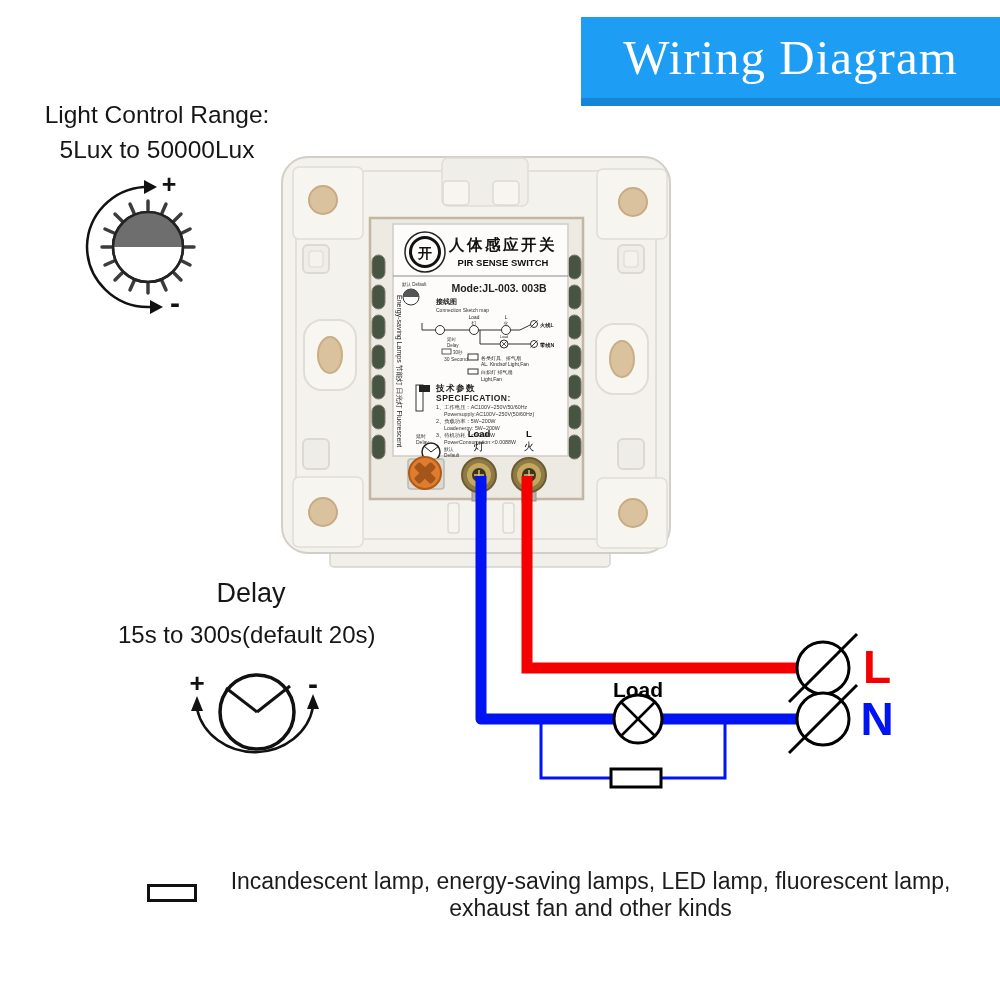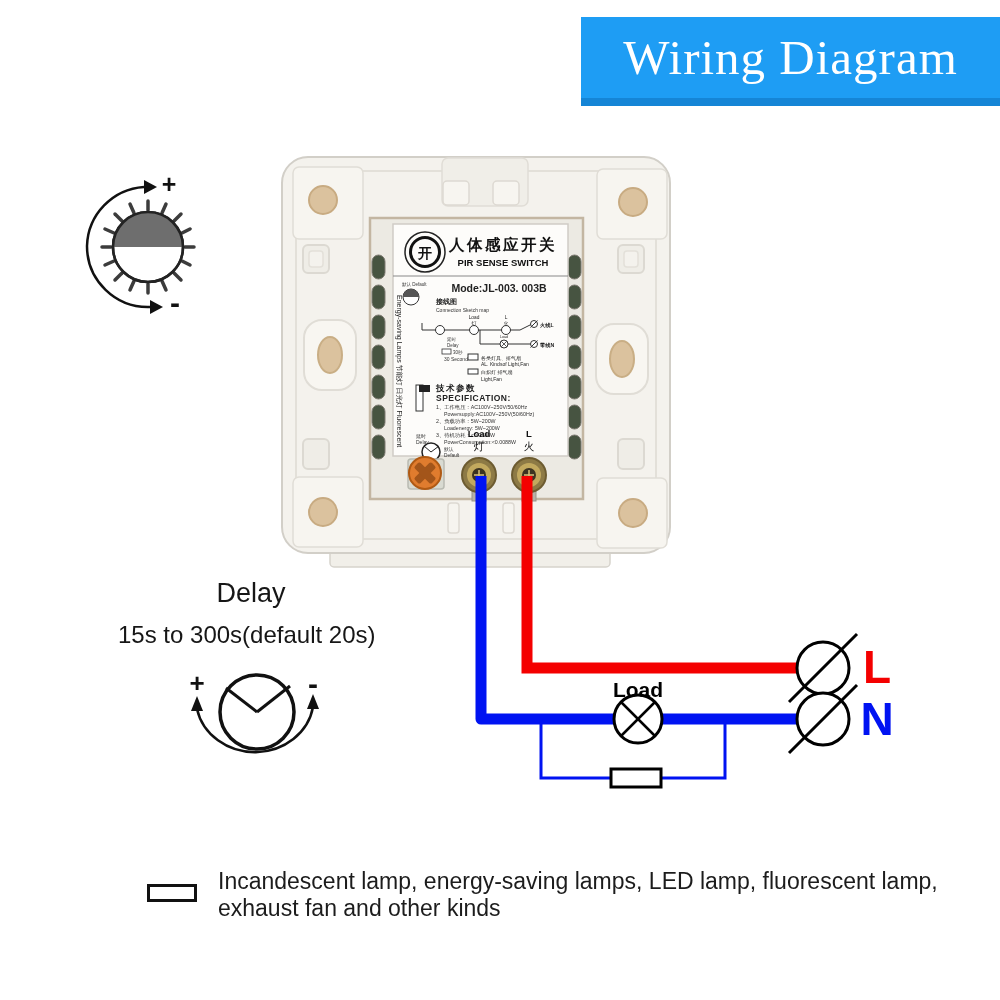--- a/index.html
+++ b/index.html
@@ -6,33 +6,37 @@
   .stage{position:relative;width:1000px;height:1000px;background:#ffffff;overflow:hidden;
          font-family:"Liberation Sans",sans-serif;color:#1a1a1a;}
   .abs{position:absolute;}
   .banner{left:581px;top:17px;width:419px;height:81px;background:#1e9df4;
           border-bottom:8px solid #1585d6;display:flex;align-items:center;justify-content:center;}
   .banner span{font-family:"Liberation Serif",serif;font-weight:400;font-size:49px;color:#ffffff;letter-spacing:1px;}
   .light-range{left:32px;top:98px;width:250px;text-align:center;font-size:24.5px;line-height:1.42;color:#161616;}
   .delay-title{left:151px;top:578px;width:200px;text-align:center;font-size:27px;color:#161616;}
   .delay-range{left:118px;top:621px;width:300px;text-align:left;font-size:24px;color:#161616;}
   .legend-swatch{left:147px;top:884px;width:44px;height:12px;background:#fff;border:3px solid #111;}
-  .legend-text{left:218px;top:868px;width:745px;font-size:23px;line-height:1.18;color:#1c1c1c;}
+  .legend-text{left:218px;top:868px;width:745px;font-size:23px;line-height:1.18;color:#1c1c1c;text-align:center;}
   svg text{font-family:"Liberation Sans",sans-serif;}
   .cn{font-family:"Liberation Sans",sans-serif;}
 </style>
 </head>
 <body>
 
 <div class="stage">
 
   <div class="abs banner">
     <span>Wiring Diagram</span>
   </div>
 
+  <div class="abs light-range">
+    <div>Light Control Range:</div>
+    <div>5Lux to 50000Lux</div>
+  </div>
 
   <svg class="abs" style="left:75px;top:170px" width="150" height="150" viewBox="0 0 150 150">
     <g stroke="#3c3c3c" stroke-width="3.5" stroke-linecap="round">
       <line x1="110" y1="77" x2="119" y2="77"></line>
         <line x1="107" y1="91" x2="115" y2="95"></line>
       <line x1="99" y1="103" x2="106" y2="110"></line>
         <line x1="87" y1="111" x2="91" y2="120"></line>
       <line x1="73" y1="114" x2="73" y2="123"></line>
         <line x1="59" y1="111" x2="55" y2="120"></line>
       <line x1="47" y1="103" x2="40" y2="110"></line>

